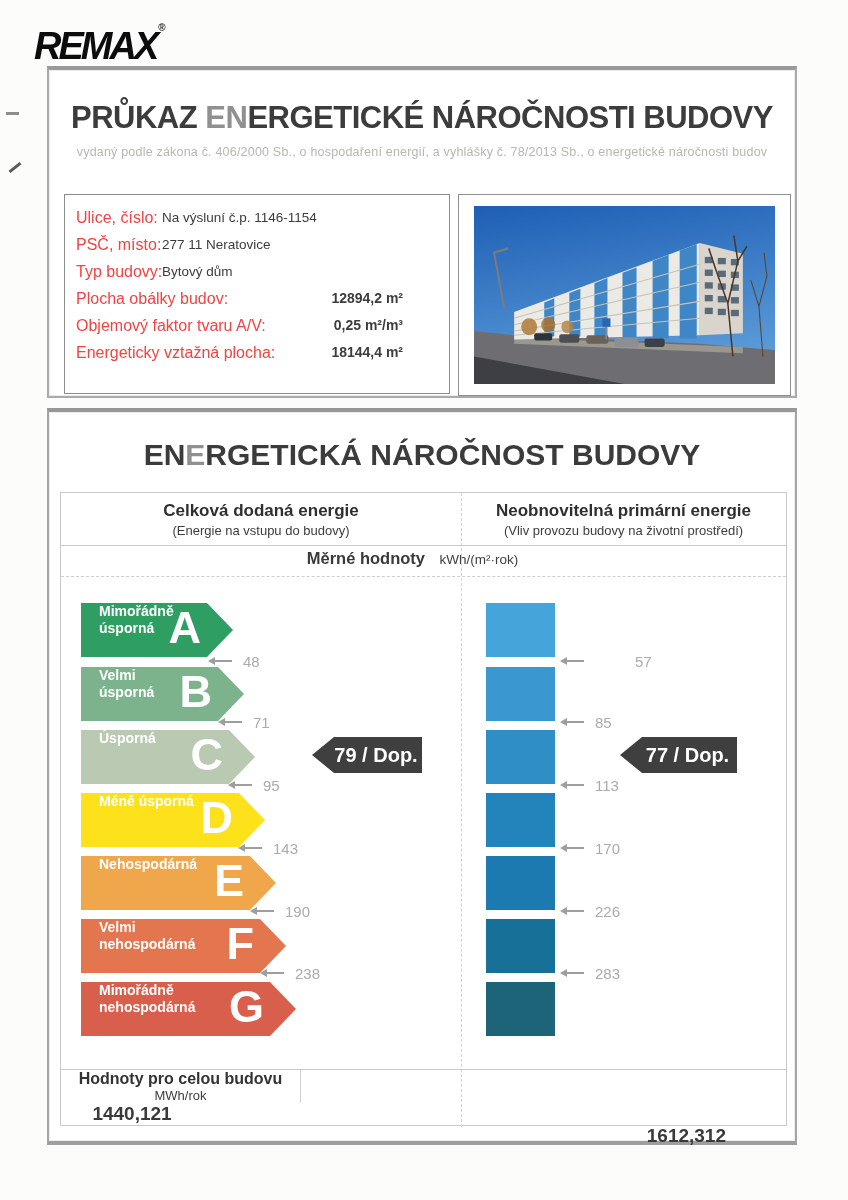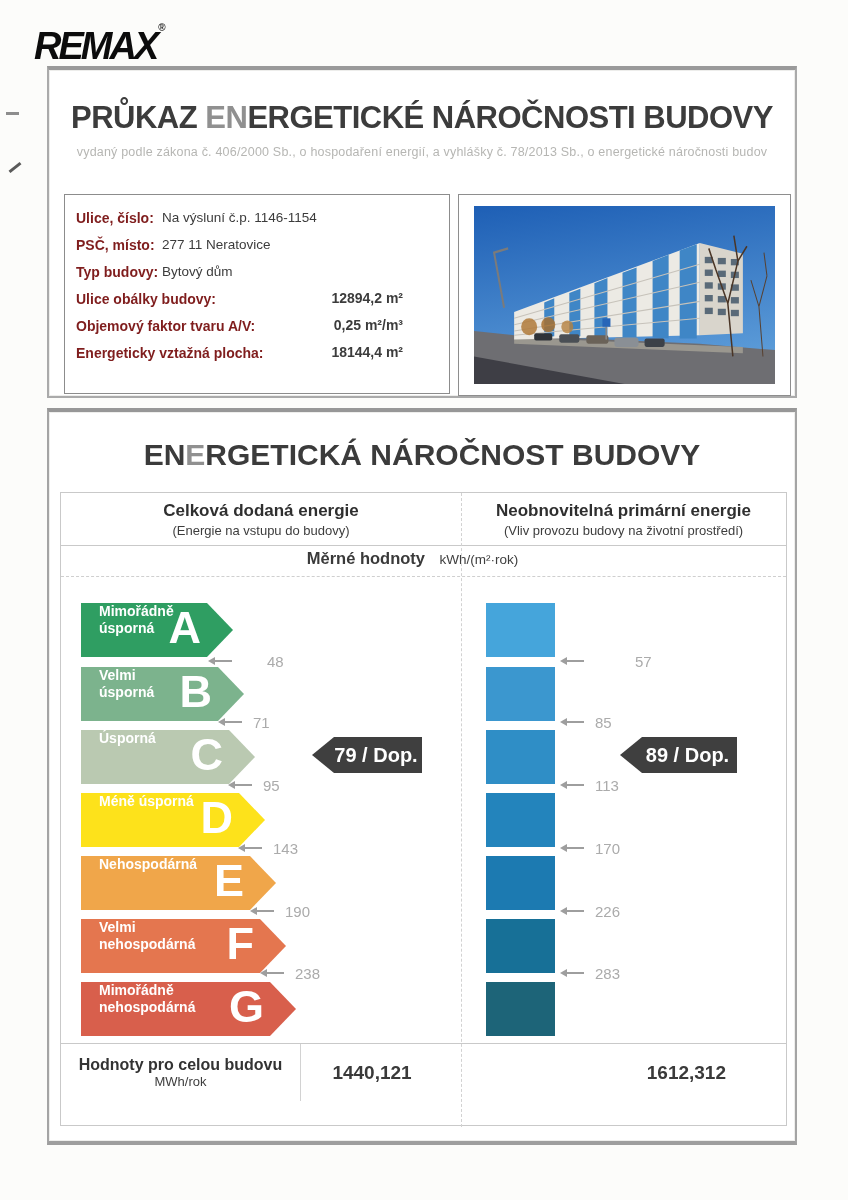--- a/index.html
+++ b/index.html
@@ -26,21 +26,21 @@
           background:#fff; border:2px solid #aaaaaa; border-top:4px solid #9a9a9a;
           box-shadow: inset 0 0 0 1px #ededeb; }
   .title1 { margin-top:30px; text-align:center; font-size:31px; font-weight:bold;
             letter-spacing:-0.5px; color:#3c3c3c; }
   .gray-letters { color:#909090; }
   .subtitle1 { margin-top:9px; text-align:center; font-size:12.5px; color:#b6b6b3; letter-spacing:0.2px; }
 
   .form-box { position:absolute; left:15px; top:124px; width:386px; height:200px;
               border:1px solid #8c8c8c; padding-top:14px; }
   .frow { position:relative; height:27px; padding-left:11px; }
-  .frow .lbl { font-weight:bold; font-size:14px; color:#7f1d1d; }
+  .frow .lbl { font-weight:normal; font-size:16px; color:#ef4444; }
   .frow .val { position:absolute; left:97px; top:1px; font-size:13.5px; color:#3c3c3c; }
   .frow .val.num { left:auto; right:46px; top:0; font-weight:bold; font-size:14px; }
 
   .photo-frame { position:absolute; left:409px; top:124px; width:333px; height:202px;
                  border:1.5px solid #8e8e8e; background:#fff; padding:11px 15px; }
   .photo-frame svg { width:100%; height:100%; display:block; }
 
   
   .box2 { position:absolute; left:47px; top:408px; width:750px; height:737px;
           background:#fff; border:2px solid #a4a4a4; border-top:4px solid #979797;
@@ -54,22 +54,22 @@
   .pcell.l { width:400px; }
   .pcell.r { flex:1; }
   .pcell .t { font-size:17px; font-weight:bold; color:#2f2f2f; }
   .pcell .s { font-size:13px; color:#3d3d3d; margin-top:2px; }
   .units-row { position:absolute; left:0; top:56px; width:100%; text-align:center; padding-right:22px; }
   .units-row .u1 { font-size:16.5px; font-weight:bold; color:#3a3a3a; }
   .units-row .u2 { font-size:13.5px; color:#3e3e3e; margin-left:10px; }
   .hdash { position:absolute; left:0; top:83px; width:100%; border-top:1px dashed #cfcfcf; }
   .vdash { position:absolute; left:400px; top:0; height:634px; border-left:1px dashed #d2d2d2; }
 
-  .pfoot { position:absolute; left:0; top:550px; width:100%; height:58px;
-           border-top:1px solid #c9c9c9; display:flex; }
+  .pfoot { position:absolute; left:0; top:576px; width:100%; height:58px;
+           border-top:1px solid #c9c9c9; display:flex;flex-direction:column; }
   .fc1 { width:240px; border-right:1px solid #d2d2d2; display:flex; flex-direction:column;
          justify-content:center; text-align:center; }
   .fc1 .t { font-size:16px; font-weight:bold; color:#333; }
   .fc1 .s { font-size:13px; color:#3d3d3d; }
   .fc2 { width:160px; display:flex; align-items:center; justify-content:center; padding-right:18px; }
   .fc3 { flex:1; display:flex; align-items:center; justify-content:flex-end; padding-right:60px; }
   .total-val { font-size:19px; font-weight:bold; color:#3a3a3a; }
 
   
   .ga { position:absolute; left:32px; height:54px;
@@ -84,21 +84,21 @@
   .ga4 { top:444px; width:195px; } .ga5 { top:507px; width:205px; }
   .ga6 { top:570px; width:215px; }
 
   
   .thr { position:absolute; display:flex; align-items:center; height:18px; }
   .thr .shaft { position:relative; width:17px; height:2px; background:#9e9e9e; margin-right:11px; }
   .thr .shaft::before { content:''; position:absolute; left:-7px; top:-3px;
         border-top:4px solid transparent; border-bottom:4px solid transparent;
         border-right:7px solid #9e9e9e; }
   .thr .num { font-size:15px; color:#ababab; }
-  .lm0 { left:166px; top:240px;gap:24px; } .lm1 { left:176px; top:301px; }
+  .lm0 { left:166px; top:240px; } .lm1 { left:176px; top:301px; }
   .lm2 { left:186px; top:364px; } .lm3 { left:196px; top:427px; }
   .lm4 { left:208px; top:490px; } .lm5 { left:218px; top:552px; }
   .rm  { left:518px; }
   .rm0 { top:240px;gap:40px; } .rm1 { top:301px; } .rm2 { top:364px; }
   .rm3 { top:427px; } .rm4 { top:490px; } .rm5 { top:552px; }
 
   
   .dop { position:absolute; height:36px; color:#fff; font-weight:bold; font-size:20px;
          display:flex; align-items:center; justify-content:center; padding-left:18px;
          clip-path:polygon(0 50%, 22px 0, 100% 0, 100% 100%, 22px 100%); }
@@ -131,21 +131,21 @@
     </div>
     <div class="frow">
       <span class="lbl">PSČ, místo:</span>
       <span class="val">277 11 Neratovice</span>
     </div>
     <div class="frow">
       <span class="lbl">Typ budovy:</span>
       <span class="val">Bytový dům</span>
     </div>
     <div class="frow">
-      <span class="lbl">Ulice obálky budovy:</span>
+      <span class="lbl">Plocha obálky budov:</span>
       <span class="val num">12894,2 m²</span>
     </div>
     <div class="frow">
       <span class="lbl">Objemový faktor tvaru A/V:</span>
       <span class="val num">0,25 m²/m³</span>
     </div>
     <div class="frow">
       <span class="lbl">Energeticky vztažná plocha:</span>
       <span class="val num">18144,4 m²</span>
     </div>
@@ -328,21 +328,21 @@
   <div class="thr lm4">
       <span class="shaft"></span>
       <span class="num">190</span>
     </div>
   <div class="thr lm5">
       <span class="shaft"></span>
       <span class="num">238</span>
     </div>
 
   <div class="dop dop-left" style="background: rgb(63, 63, 63);">79 / Dop.</div>
-  <div class="dop dop-right" style="background: rgb(63, 63, 63);">89 / Dop.</div>
+  <div class="dop dop-right" style="background: rgb(63, 63, 63);">77 / Dop.</div>
 
   <div class="sq sq0" style="background: rgb(69, 165, 219);"></div>
   <div class="sq sq1" style="background: rgb(59, 151, 207);"></div>
   <div class="sq sq2" style="background: rgb(47, 142, 198);"></div>
   <div class="sq sq3" style="background: rgb(35, 132, 188);"></div>
   <div class="sq sq4" style="background: rgb(28, 122, 177);"></div>
   <div class="sq sq5" style="background: rgb(23, 112, 151);"></div>
   <div class="sq sq6" style="background: rgb(29, 100, 120);"></div>
 
   <div class="thr rm rm0">

